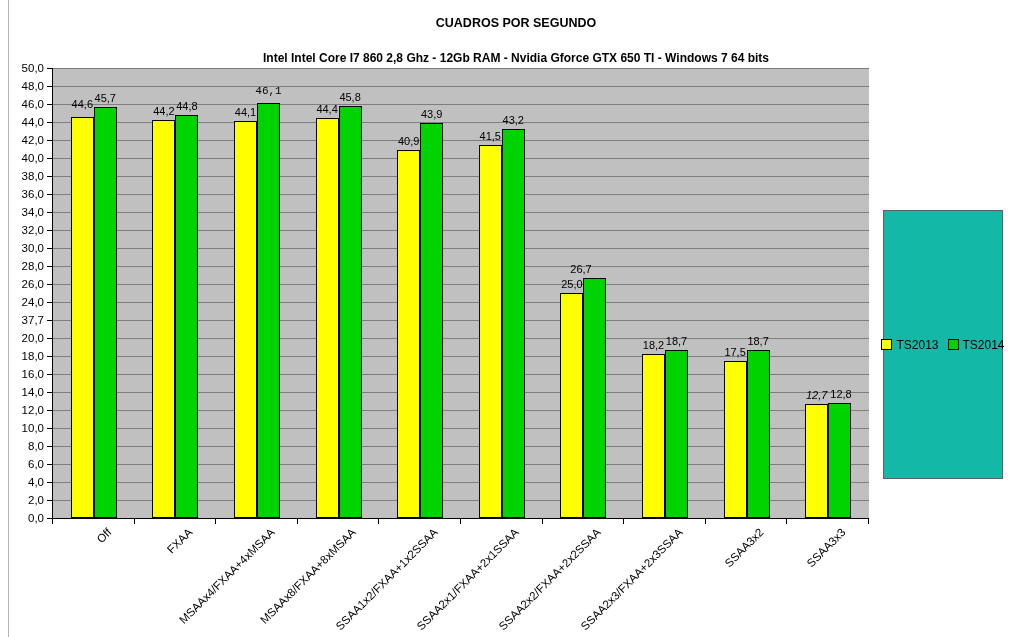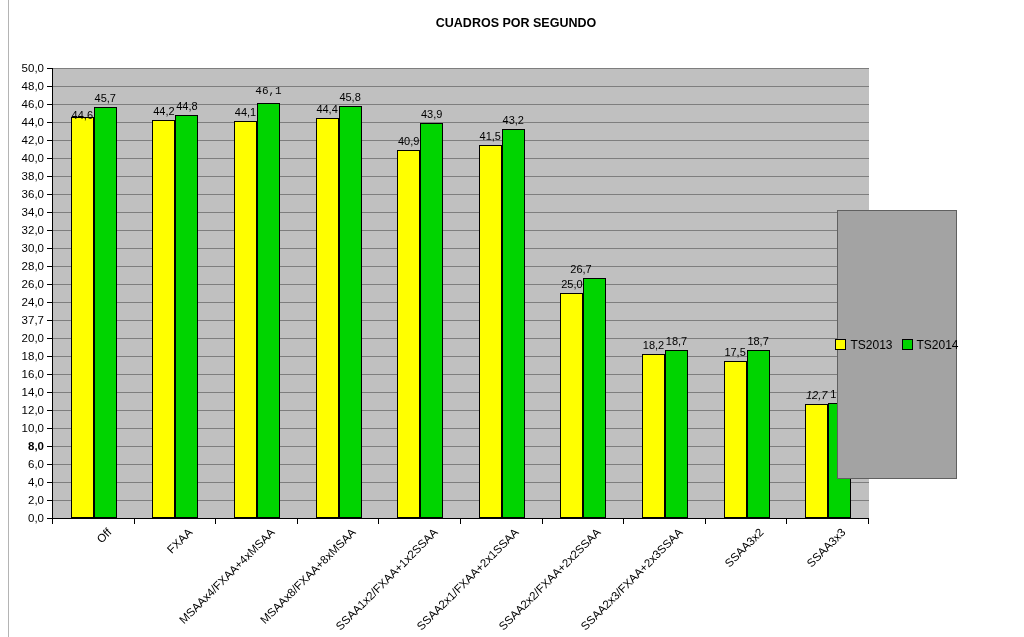--- a/index.html
+++ b/index.html
@@ -14,31 +14,32 @@
         border-left:1px solid #000;border-bottom:1px solid #000;}
   .gridline{position:absolute;left:0;width:100%;height:1px;background:#7e7e7e;}
   .bar{position:absolute;bottom:0;box-sizing:border-box;border:1px solid #000;}
   .val-label{position:absolute;width:100px;text-align:center;font-size:11px;line-height:12px;}
   .y-label{position:absolute;left:0;width:44px;text-align:right;font-size:11.5px;line-height:14px;}
   .y-tick{position:absolute;height:1px;width:5px;background:#000;}
   .x-tick{position:absolute;width:1px;height:5px;background:#000;}
   .cat-anchor{position:absolute;font-size:11.5px;}
   .cat-anchor span{position:absolute;right:0;top:0;white-space:nowrap;
         transform:rotate(-45deg);transform-origin:100% 0;}
-  #legend{position:absolute;left:837px;top:210px;width:118px;height:267px;background:#a3a3a3;
+  #legend{position:absolute;left:883px;top:210px;width:118px;height:267px;background:#14b8a6;
         border:1px solid #606060;display:flex;align-items:center;justify-content:center;gap:9px;}
   .legend-entry{display:flex;align-items:center;gap:4px;font-size:12px;}
   .swatch{width:9px;height:9px;border:1px solid #000;display:inline-block;}
 </style>
 </head>
 <body>
 
 <div id="stage">
   <div id="left-edge"></div>
   <div id="title" class="hdr">CUADROS POR SEGUNDO</div>
+  <div id="subtitle2" class="hdr">Intel Intel Core I7 860 2,8 Ghz - 12Gb RAM - Nvidia Gforce GTX 650 TI - Windows 7 64 bits</div>
 
   <div id="plot">
       <div class="gridline" style="top: 432px; background: rgb(126, 126, 126);"></div>
       <div class="gridline" style="top: 414px; background: rgb(126, 126, 126);"></div>
       <div class="gridline" style="top: 396px; background: rgb(126, 126, 126);"></div>
       <div class="gridline" style="top: 378px; background: rgb(126, 126, 126);"></div>
       <div class="gridline" style="top: 360px; background: rgb(126, 126, 126);"></div>
       <div class="gridline" style="top: 342px; background: rgb(126, 126, 126);"></div>
       <div class="gridline" style="top: 324px; background: rgb(126, 126, 126);"></div>
       <div class="gridline" style="top: 306px; background: rgb(126, 126, 126);"></div>
@@ -53,21 +54,21 @@
       <div class="gridline" style="top: 144px; background: rgb(126, 126, 126);"></div>
       <div class="gridline" style="top: 126px; background: rgb(126, 126, 126);"></div>
       <div class="gridline" style="top: 108px; background: rgb(126, 126, 126);"></div>
       <div class="gridline" style="top: 90px; background: rgb(126, 126, 126);"></div>
       <div class="gridline" style="top: 72px; background: rgb(126, 126, 126);"></div>
       <div class="gridline" style="top: 54px; background: rgb(126, 126, 126);"></div>
       <div class="gridline" style="top: 36px; background: rgb(126, 126, 126);"></div>
       <div class="gridline" style="top: 18px; background: rgb(126, 126, 126);"></div>
       <div class="gridline" style="top: 0px; background: rgb(126, 126, 126);"></div>
       <div class="bar" style="left: 17.8px; width: 23px; height: 401.4px; background: rgb(255, 255, 0);"></div>
-      <div class="val-label" style="left: -20.7px; top: 41px;">44,6</div>
+      <div class="val-label" style="left: -20.7px; top: 30px;">44,6</div>
       <div class="bar" style="left: 40.8px; width: 23px; height: 411.3px; background: rgb(0, 212, 0);"></div>
       <div class="val-label" style="left: 2.3px; top: 23.7px;">45,7</div>
       <div class="bar" style="left: 99.4px; width: 23px; height: 397.8px; background: rgb(255, 255, 0);"></div>
       <div class="val-label" style="left: 60.9px; top: 37.2px;">44,2</div>
       <div class="bar" style="left: 122.4px; width: 23px; height: 403.2px; background: rgb(0, 212, 0);"></div>
       <div class="val-label" style="left: 83.9px; top: 31.8px;">44,8</div>
       <div class="bar" style="left: 181px; width: 23px; height: 396.9px; background: rgb(255, 255, 0);"></div>
       <div class="val-label" style="left: 142.5px; top: 38.1px;">44,1</div>
       <div class="bar" style="left: 204px; width: 23px; height: 414.9px; background: rgb(0, 212, 0);"></div>
       <div class="val-label" style="left: 165.5px; top: 17px; font-family: Liberation Mono, monospace;">46,1</div>
@@ -113,21 +114,21 @@
       </div>
     </div>
 <div class="y-label" style="top: 511px;">0,0</div>
     <div class="y-tick" style="left: 47px; top: 518px;"></div>
     <div class="y-label" style="top: 493px;">2,0</div>
     <div class="y-tick" style="left: 47px; top: 500px;"></div>
     <div class="y-label" style="top: 475px;">4,0</div>
     <div class="y-tick" style="left: 47px; top: 482px;"></div>
     <div class="y-label" style="top: 457px;">6,0</div>
     <div class="y-tick" style="left: 47px; top: 464px;"></div>
-    <div class="y-label" style="top: 439px; font-weight: bold;">8,0</div>
+    <div class="y-label" style="top: 439px;">8,0</div>
     <div class="y-tick" style="left: 47px; top: 446px;"></div>
     <div class="y-label" style="top: 421px;">10,0</div>
     <div class="y-tick" style="left: 47px; top: 428px;"></div>
     <div class="y-label" style="top: 403px;">12,0</div>
     <div class="y-tick" style="left: 47px; top: 410px;"></div>
     <div class="y-label" style="top: 385px;">14,0</div>
     <div class="y-tick" style="left: 47px; top: 392px;"></div>
     <div class="y-label" style="top: 367px;">16,0</div>
     <div class="y-tick" style="left: 47px; top: 374px;"></div>
     <div class="y-label" style="top: 349px;">18,0</div>

